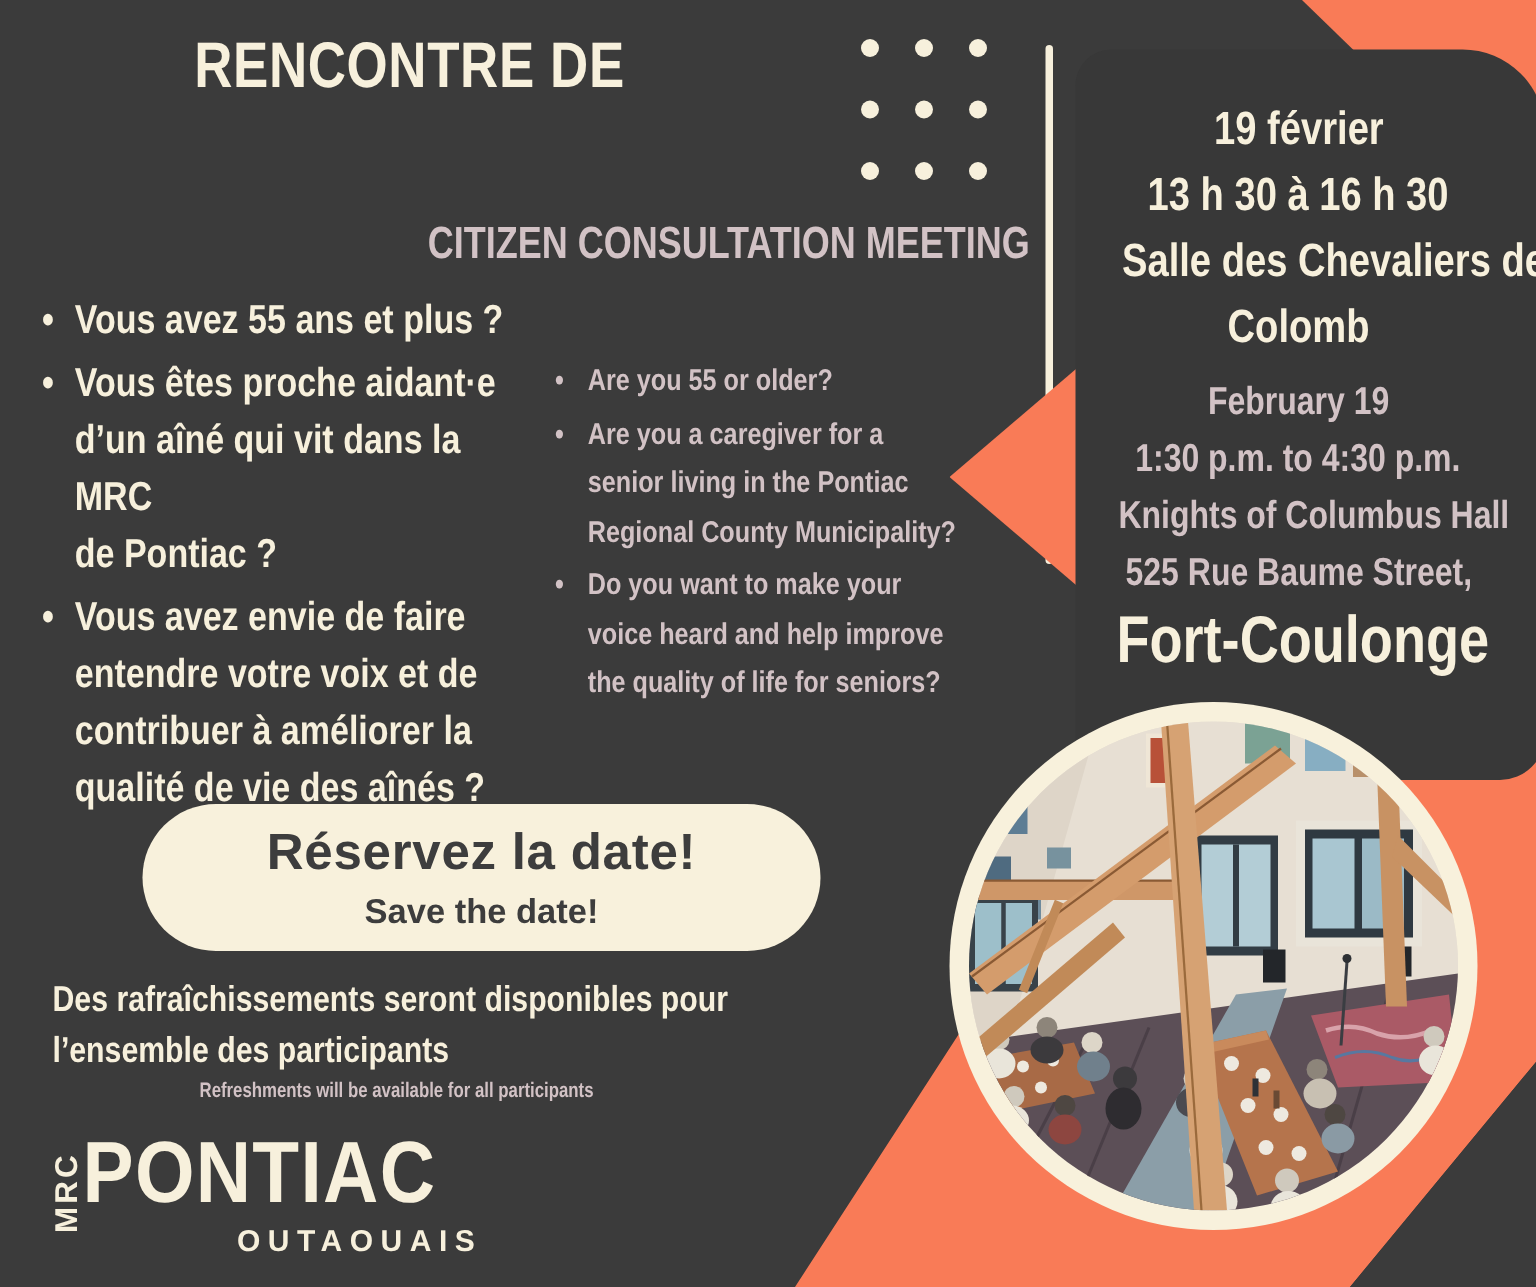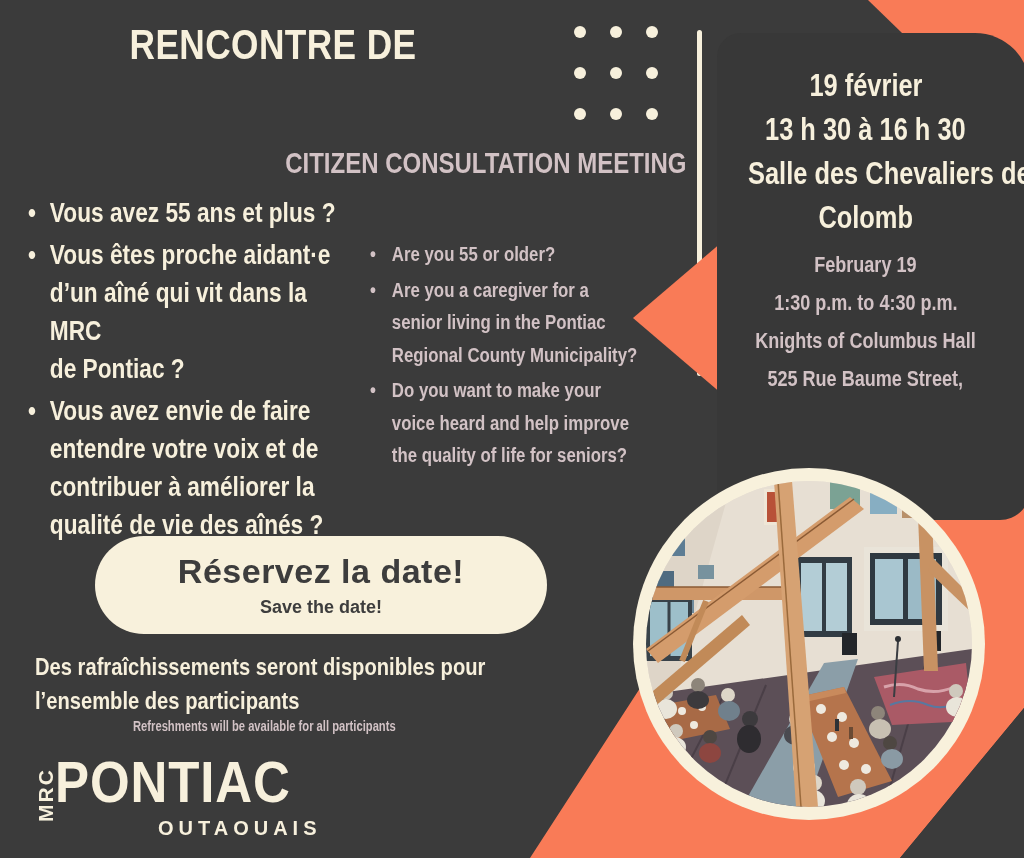--- a/index.html
+++ b/index.html
@@ -47,39 +47,39 @@
   .bitem .mark{flex:0 0 26px;text-align:left;}
   #frBullets{left:28px;top:194px;width:400px;font-weight:bold;font-size:27px;line-height:38px;}
   #frBullets .bitem{margin-bottom:4px;}
   #enBullets{left:370px;top:238px;width:340px;font-weight:bold;font-size:20px;line-height:32.5px;}
   #enBullets .bitem{margin-bottom:3px;}
 
   
   #pill{left:95px;top:536px;width:452px;height:98px;background:#F8F1DC;border-radius:49px;
     z-index:2;display:flex;flex-direction:column;align-items:center;justify-content:center;color:#3D3D3D;}
   #pillFr{font-size:34px;font-weight:600;letter-spacing:.5px;}
-  #pillEn{font-size:18px;font-weight:bold;margin-top:6px;}
+  #pillEn{font-size:23px;font-weight:bold;margin-top:6px;}
 
   
   #refFr{left:35px;top:650px;width:540px;font-weight:bold;font-size:24px;line-height:34px;z-index:2;}
   #refEn{left:133px;top:718px;width:520px;font-weight:bold;font-size:14px;z-index:2;}
   #refEn .sqL{transform:scaleX(.8);}
 
   
   #logoMrc{left:2px;top:784px;width:85px;height:22px;text-align:center;font-weight:bold;font-size:21px;
     letter-spacing:2px;transform:rotate(-90deg);z-index:2;}
   #logoPontiac{left:55px;top:748px;font-weight:bold;font-size:58px;letter-spacing:1px;z-index:2;}
   #logoPontiac .sqL{transform:scaleX(.88);}
   #logoOutaouais{left:158px;top:817px;width:175px;text-align:left;font-weight:bold;font-size:20px;
     letter-spacing:5px;z-index:2;}
 
   
   .pline{left:717px;width:297px;text-align:center;font-weight:bold;z-index:4;}
   .pl-cream{font-size:31px;}
-  .pl-pink{font-size:22px;}
+  .pl-pink{font-size:26px;}
   #plCity{font-size:44px;}
 
   
   #photoRing{left:633px;top:468px;width:352px;height:352px;border-radius:50%;background:#F8F1DC;z-index:4;}
   #photo{position:absolute;inset:13px;border-radius:50%;overflow:hidden;background:#e7dfd3;}
   #photo svg{display:block;width:100%;height:100%;}
 </style>
 </head>
 <body>
 
@@ -168,20 +168,21 @@
   <div class="abs cream" id="logoOutaouais">OUTAOUAIS</div>
 
   <div class="abs pline pl-cream cream" style="top:68px"><span class="sq">19 février</span></div>
   <div class="abs pline pl-cream cream" style="top:112px"><span class="sq">13 h 30 à 16 h 30</span></div>
   <div class="abs pline pl-cream cream" style="top:156px"><span class="sq">Salle des Chevaliers de</span></div>
   <div class="abs pline pl-cream cream" style="top:200px"><span class="sq">Colomb</span></div>
   <div class="abs pline pl-pink pink" style="top:252px"><span class="sq">February 19</span></div>
   <div class="abs pline pl-pink pink" style="top:290px"><span class="sq">1:30 p.m. to 4:30 p.m.</span></div>
   <div class="abs pline pl-pink pink" style="top:328px"><span class="sq">Knights of Columbus Hall</span></div>
   <div class="abs pline pl-pink pink" style="top:366px"><span class="sq">525 Rue Baume Street,</span></div>
+  <div class="abs pline cream" id="plCity" style="top:402px"><span class="sq">Fort-Coulonge</span></div>
 
   <div class="abs" id="photoRing">
     <div id="photo">
       <svg viewBox="0 0 326 326" preserveAspectRatio="none">
 
         <rect x="0" y="0" width="326" height="230" fill="#e7dfd3"></rect>
         <polygon points="0,0 86,0 30,200 0,214" fill="#ded5c8"></polygon>
 
         <rect x="118" y="8" width="28" height="36" fill="#efe6d6"></rect>
           <rect x="121" y="11" width="22" height="30" fill="#b85138"></rect>

